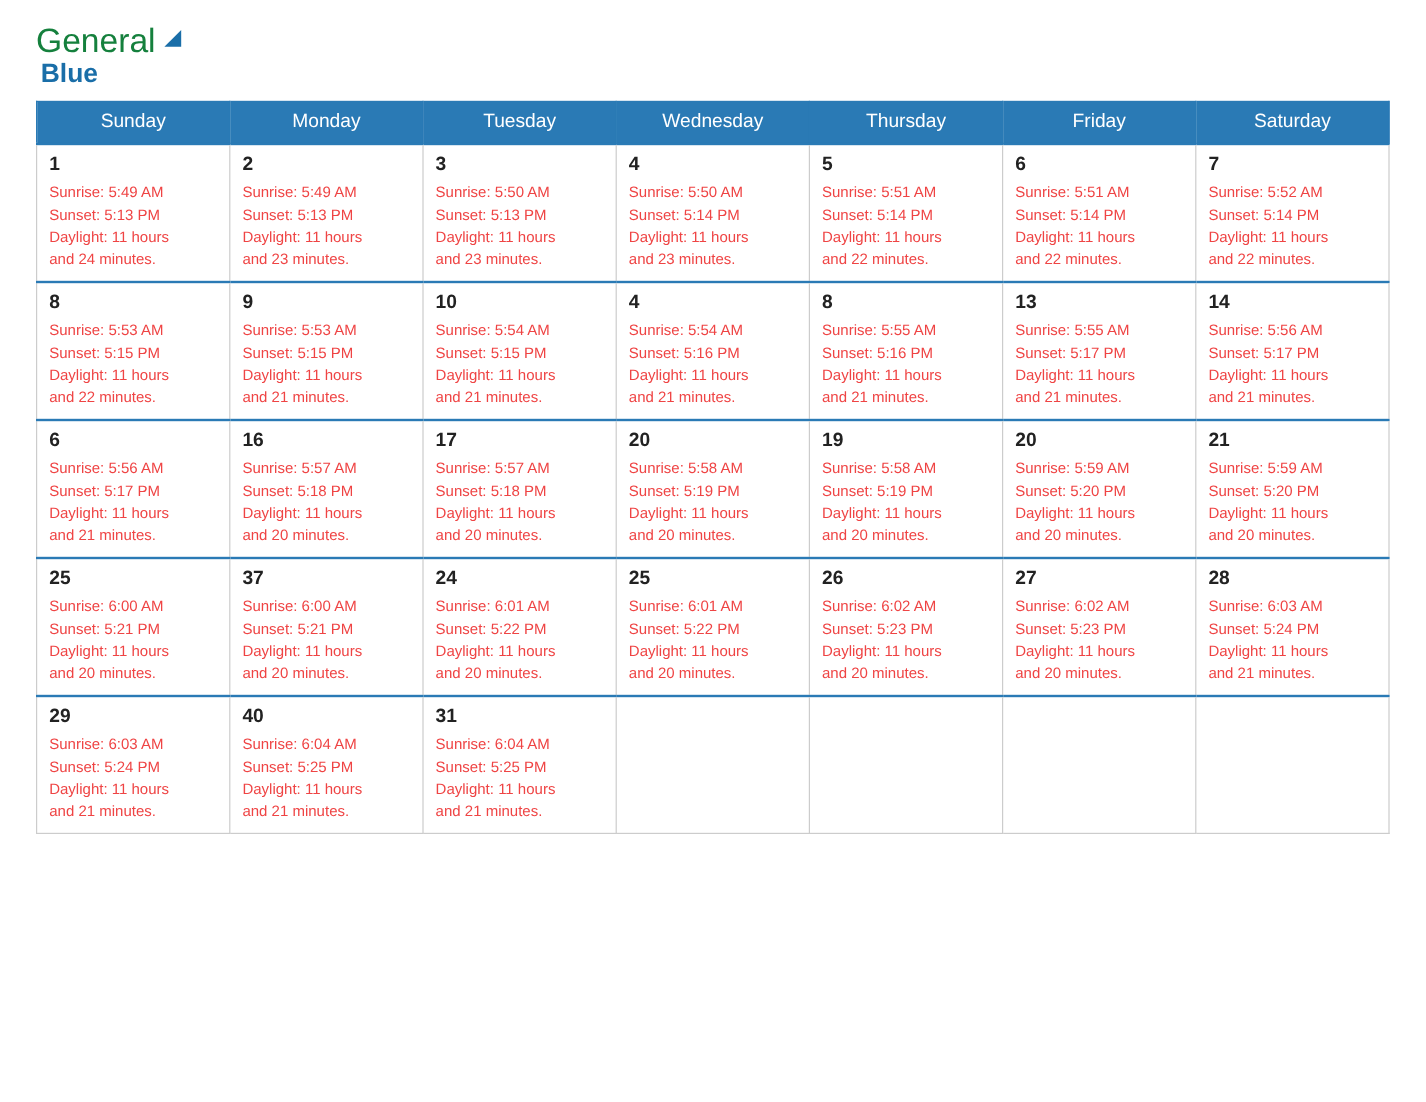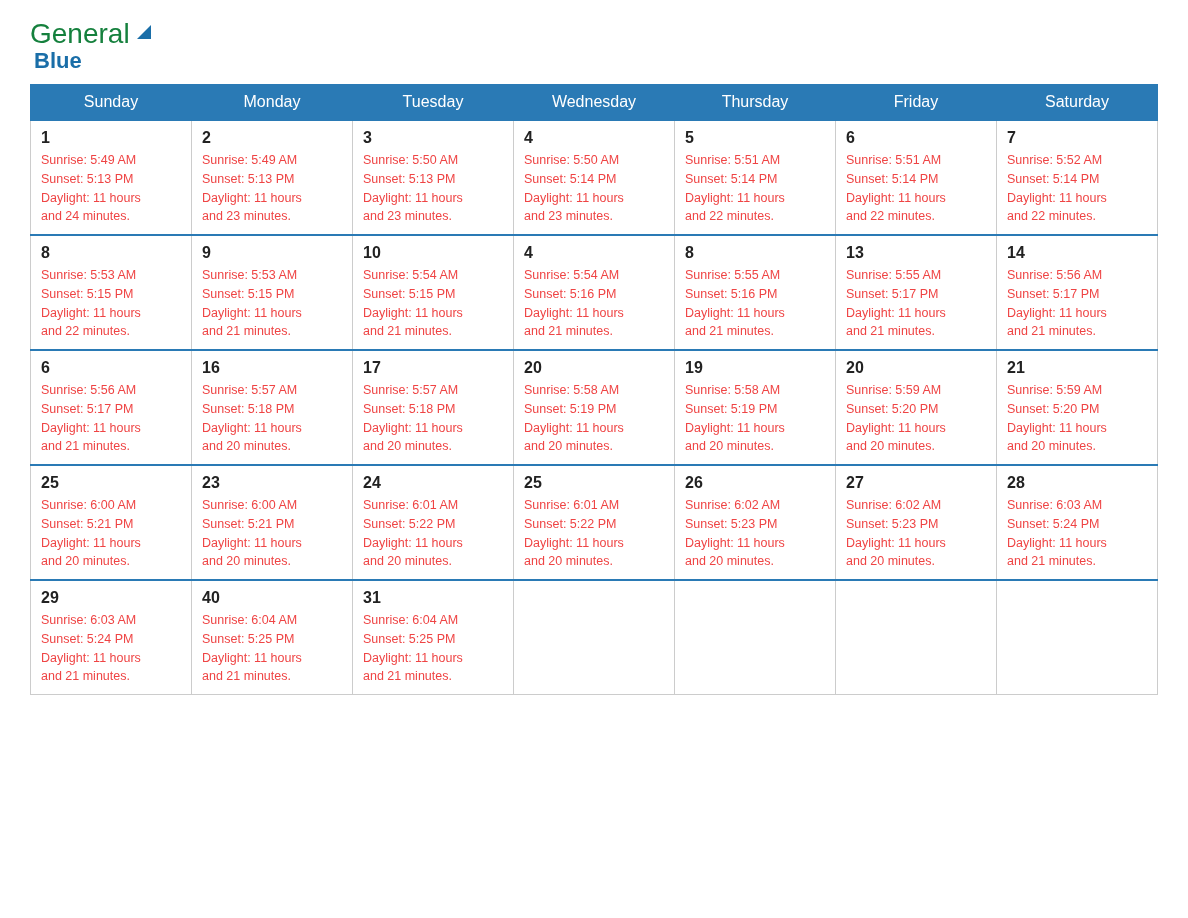--- a/index.html
+++ b/index.html
@@ -320,21 +320,21 @@
         <td>
         <span class="day-number">25</span>
         <div class="day-info">
           Sunrise: 6:00 AM<br>
           Sunset: 5:21 PM<br>
           Daylight: 11 hours<br>
           and 20 minutes.
         </div>
       </td>
         <td>
-        <span class="day-number">23</span>
+        <span class="day-number">37</span>
         <div class="day-info">
           Sunrise: 6:00 AM<br>
           Sunset: 5:21 PM<br>
           Daylight: 11 hours<br>
           and 20 minutes.
         </div>
       </td>
         <td>
         <span class="day-number">24</span>
         <div class="day-info">

